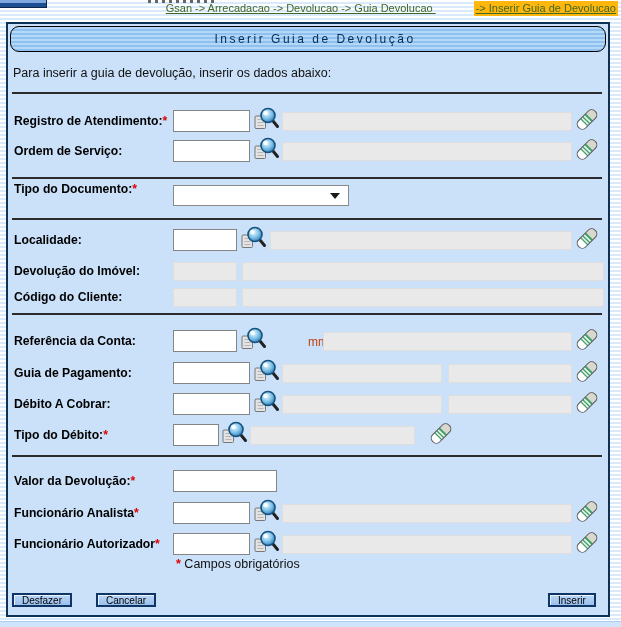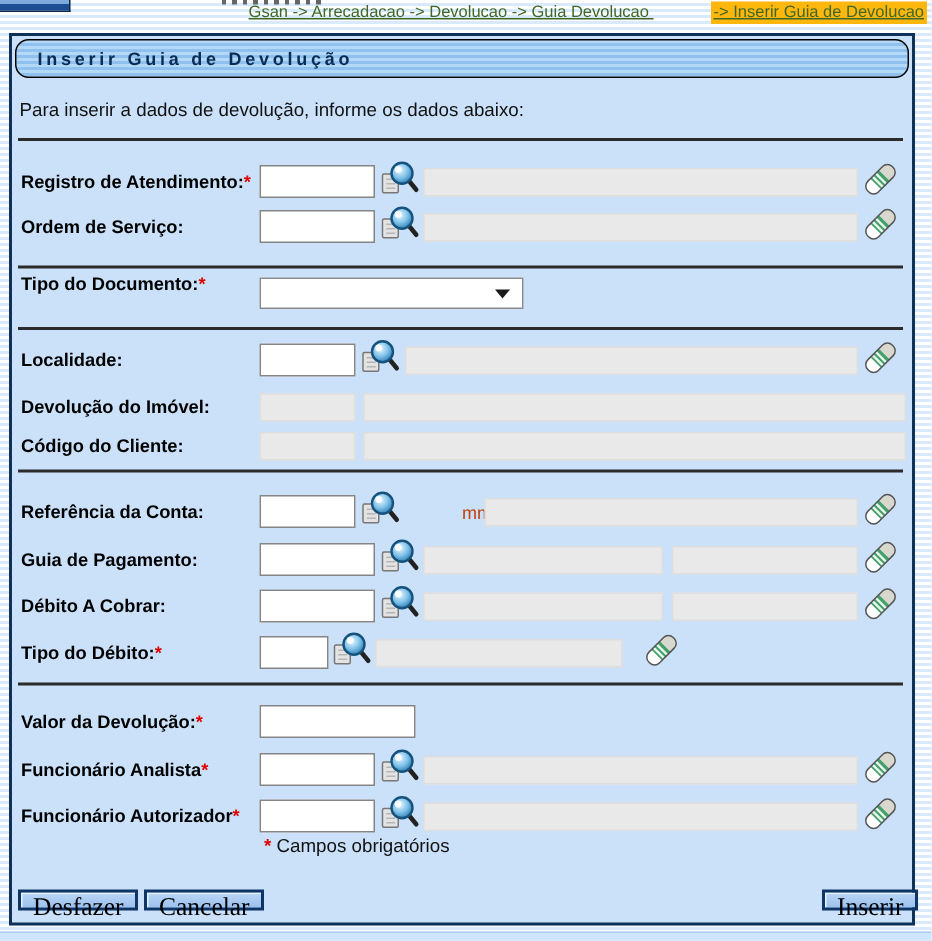--- a/index.html
+++ b/index.html
@@ -25,21 +25,21 @@
   .breadcrumb .current{background:#ffb60d;padding:1px 2px 2px 2px;margin-left:38px;}
   .panel{
     position:absolute;left:6px;top:22px;width:604px;height:595px;
     box-sizing:border-box;border:2px solid #0e3158;background:#cae1f9;
   }
   .titlebar{
     position:absolute;left:2px;top:2px;right:2px;height:24px;
     border:1px solid #000;border-radius:9px;
     background:repeating-linear-gradient(180deg,#b3d8f8 0 2px,#8fc0ee 2px 4px);
     line-height:24px;padding-left:14px;
-    font-size:12px;font-weight:bold;letter-spacing:2.5px;color:#082c54;
+    font-size:12px;font-weight:normal;letter-spacing:2.5px;color:#082c54;text-align:center;
   }
   .desc{position:absolute;left:5px;top:42px;font-size:12.5px;color:#111;}
   .sep{position:absolute;left:4px;right:6px;height:0;border-top:2px solid #2b2b2b;}
   .lbl{position:absolute;left:6px;font-size:12.2px;font-weight:bold;color:#000;white-space:nowrap;}
   .req{color:#e00000;font-weight:bold;}
   .txt{
     position:absolute;box-sizing:border-box;height:22px;
     border:1px solid #858585;background:#fff;font-size:12px;padding:1px 3px;
     font-family:"Liberation Sans",sans-serif;
   }
@@ -56,21 +56,21 @@
   }
   .selwrap .arrow{
     position:absolute;right:9px;top:8px;width:0;height:0;pointer-events:none;
     border-left:5px solid transparent;border-right:5px solid transparent;
     border-top:6px solid #1a1a1a;
   }
   .note{position:absolute;left:168px;top:533px;font-size:12.5px;color:#111;}
   .btn{
     position:absolute;height:14px;box-sizing:border-box;
     border:2px solid #0f3567;background:linear-gradient(180deg,#bad6f6,#9cc1ee);
-    color:#000;font-size:17px;font-family:Liberation Serif, serif;
+    color:#000;font-size:10px;font-family:Liberation Sans, sans-serif;
     padding:0 8px;cursor:pointer;box-shadow:1px 1px 0 #e9f3fd inset;
   }
   .bottom-band{position:absolute;left:0;bottom:0;width:621px;height:5px;background:#cfe5fb;border-top:1px solid #aecdf0;}
 </style>
 </head>
 <body>
 
 <svg width="0" height="0" style="position:absolute" aria-hidden="true">
   <defs>
     <radialGradient id="lensGrad" cx="40%" cy="35%" r="70%">
@@ -104,21 +104,21 @@
 </svg>
 
 <div class="top-left-bar"></div>
 <div class="top-marks"></div>
 
 <div class="breadcrumb"><span>Gsan -&gt; Arrecadacao -&gt; Devolucao -&gt; Guia Devolucao </span><span class="current">-&gt; Inserir Guia de Devolucao</span></div>
 
 <div class="panel">
 
   <div class="titlebar">Inserir Guia de Devolução</div>
-  <div class="desc">Para inserir a dados de devolução, informe os dados abaixo:</div>
+  <div class="desc">Para inserir a guia de devolução, inserir os dados abaixo:</div>
 
   <div class="sep" style="top:68px"></div>
 
   <label class="lbl" style="top:90px"><span>Registro de Atendimento:</span><span class="req">*</span></label>
   <input class="txt" style="left: 165px; top: 86px; width: 77px;" value="">
   <span class="mag" style="left:245px;top:82px">
       <svg viewBox="0 0 26 26">
         <use href="#magGlyph"></use>
       </svg>
     </span>

